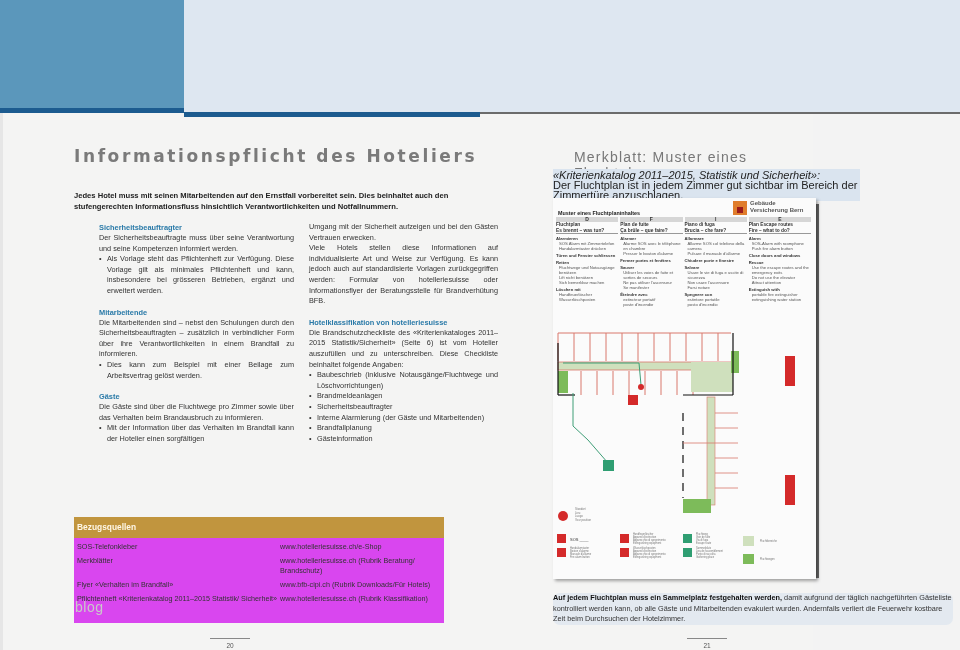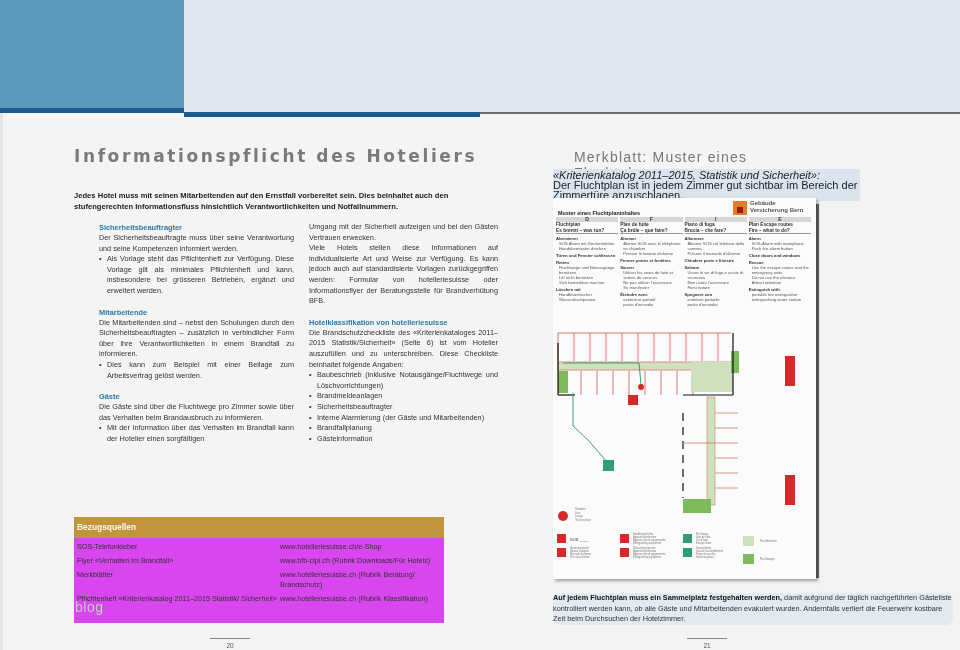--- a/index.html
+++ b/index.html
@@ -112,26 +112,26 @@
     </ul>
   </div>
 
   <div class="box">
     <div class="box-hdr">Bezugsquellen</div>
     <div class="box-row" style="padding-top:4px;">
       <span class="a">SOS-Telefonkleber</span>
       <span class="b">www.hotelleriesuisse.ch/e-Shop</span>
     </div>
     <div class="box-row">
+      <span class="a">Merkblätter</span>
+      <span class="b">www.hotelleriesuisse.ch (Rubrik Beratung/ Brandschutz)</span>
+    </div>
+    <div class="box-row">
       <span class="a">Flyer «Verhalten im Brandfall»</span>
       <span class="b">www.bfb-cipi.ch (Rubrik Downloads/Für Hotels)</span>
-    </div>
-    <div class="box-row">
-      <span class="a">Merkblätter</span>
-      <span class="b">www.hotelleriesuisse.ch (Rubrik Beratung/ Brandschutz)</span>
     </div>
     <div class="box-row mid">
       <span class="a">Pflichtenheft «Kriterienkatalog 2011–2015 Statistik/ Sicherheit»</span>
       <span class="b">www.hotelleriesuisse.ch (Rubrik Klassifikation)</span>
     </div>
   </div>
 
   <div class="blog">blog</div>
   <div class="pgnum pn20">20</div>
 

